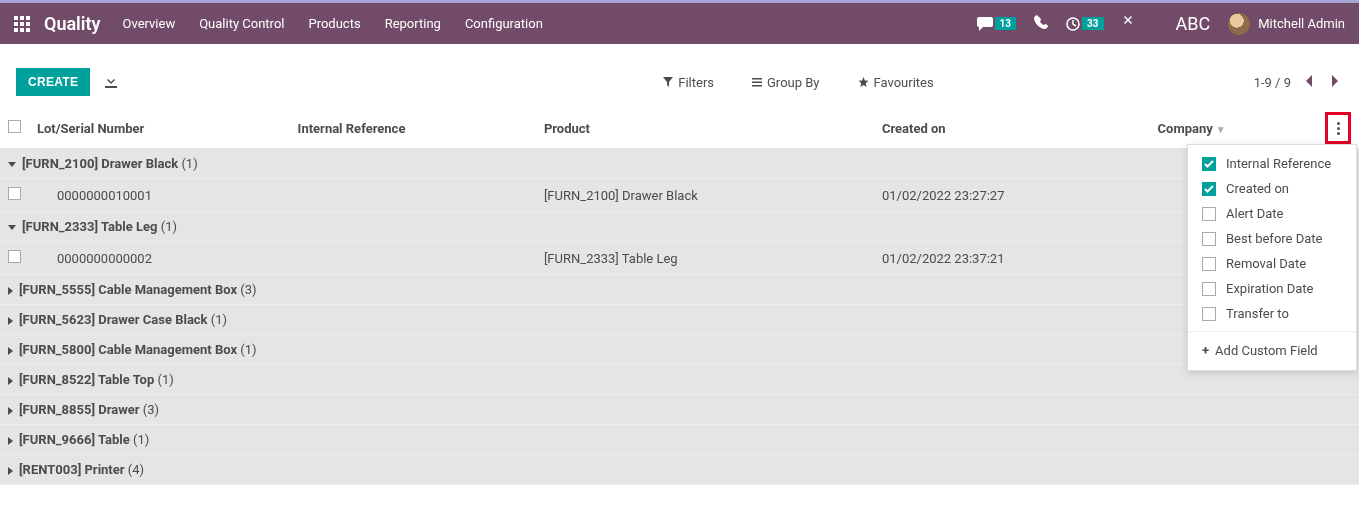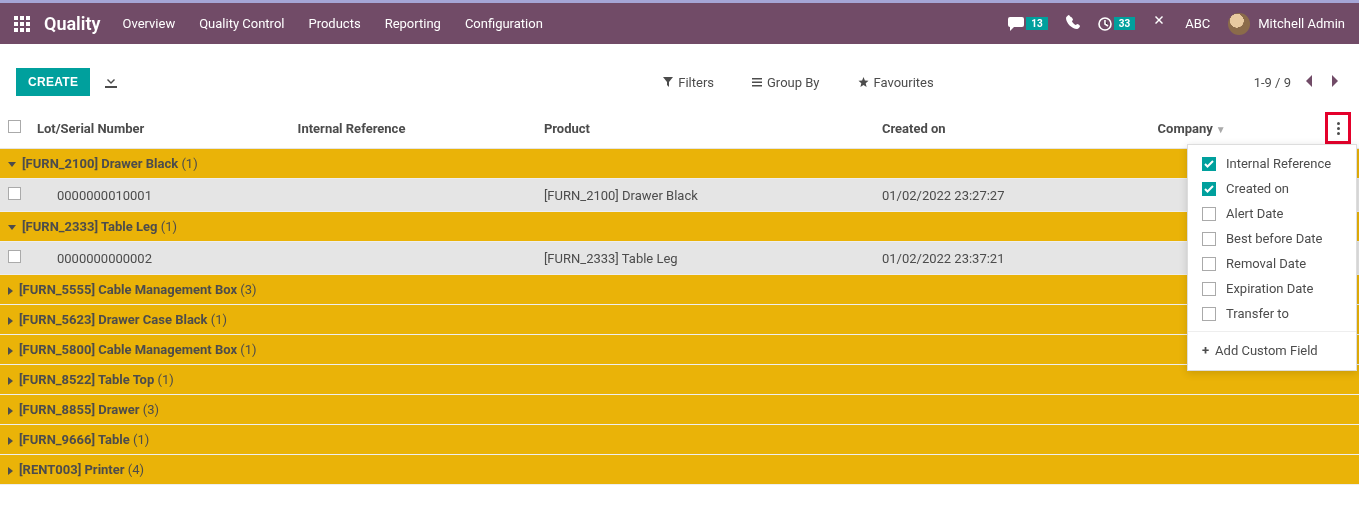--- a/index.html
+++ b/index.html
@@ -41,21 +41,21 @@
   
   
   .table-wrap { margin-top: 10px; position: relative; }
   table { width:100%; border-collapse: collapse; }
   th { text-align:left; font-weight:700; font-size:13px; color:#4c4c4c; padding: 10px 8px; border-bottom: 1px solid #e5e5e5; }
   th.company-col { cursor:pointer; }
   th .sort-caret { color:#aaa; font-size:10px; margin-left:3px; }
   td { padding: 8px 8px; font-size:13px; border-bottom: 1px solid #eee; }
   .checkbox-cell { width: 28px; }
   .chk { width:13px; height:13px; border:1px solid #aaa; display:inline-block; background:#fff; }
-  .group-row { background: #eab308; font-weight:700; }
+  .group-row { background: #e5e5e5; font-weight:700; }
   .group-row td { padding: 7px 8px; }
   .caret { display:inline-block; width:0; height:0; margin-right:6px; vertical-align: middle; }
   .caret.right { border-top:4px solid transparent; border-bottom:4px solid transparent; border-left:5px solid #4c4c4c; }
   .caret.down { border-left:4px solid transparent; border-right:4px solid transparent; border-top:5px solid #4c4c4c; }
   .group-count { font-weight:400; }
   .data-row td { background:#e5e5e5; }
   .indent { padding-left: 28px; }
   .kebab-cell { width: 34px; text-align:center; position:relative; }
   .kebab-box { border: 3px solid #e4002b; width: 26px; height: 32px; display:flex; align-items:center; justify-content:center; margin:-6px auto; cursor:pointer; }
   .dots { display:flex; flex-direction:column; gap:2px; }
@@ -116,21 +116,21 @@
           <circle cx="7" cy="7" r="6" fill="none" stroke="#fff" stroke-width="1.6"></circle>
           <path stroke="#fff" stroke-width="1.6" d="M7 3v4l3 2"></path>
         </svg>
       <span class="badge">33</span>
     </span>
     <span>
       <svg width="14" height="14" viewBox="0 0 14 14">
           <path fill="#fff" d="M2 2l3 3-3 3 1 1 3-3 3 3 1-1-3-3 3-3-1-1-3 3-3-3z"></path>
         </svg>
     </span>
-    <span style="font-size:13px;">ABC</span>
+    <span style="font-size:18px;margin-left:22px;">ABC</span>
     <div class="user">
       <span class="avatar"></span>
       <span>Mitchell Admin</span>
     </div>
   </div>
 </div>
 
 <div class="cp">
   <div class="cp-row2">
     <button class="btn-create">CREATE</button>

